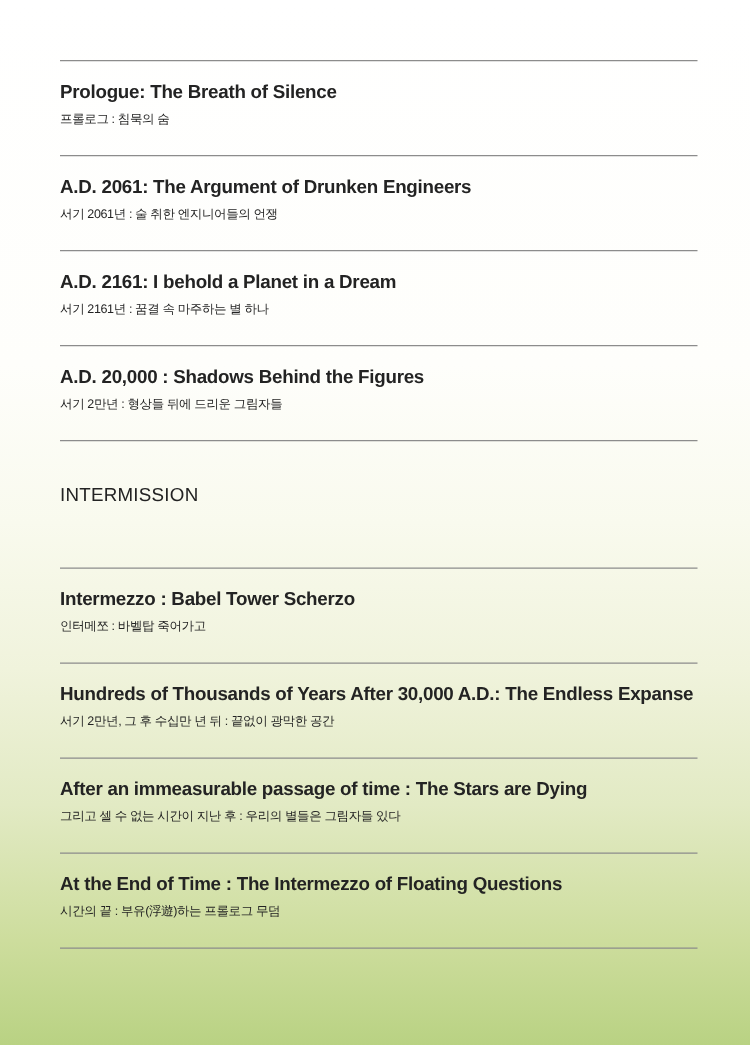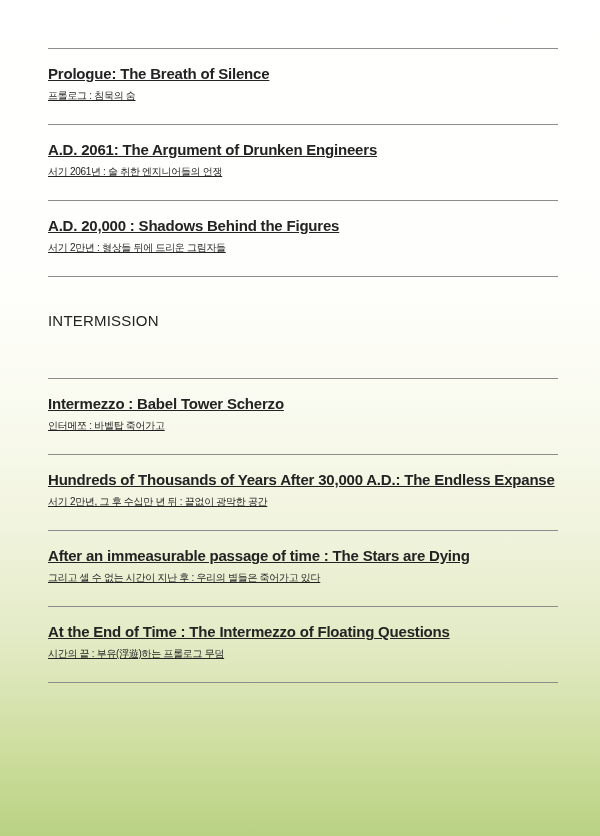--- a/index.html
+++ b/index.html
@@ -20,21 +20,20 @@
       #e2eac4 77%,
       #cddd9d 90%,
       #b9d283 100%);
     font-family: "Liberation Sans", "DejaVu Sans", sans-serif;
     color: #232323;
     overflow: hidden;
   }
   .entry {
     border-top: 1px solid #8c8c8c;
     padding: 14px 0 17px 0;
-    text-decoration: underline;
   }
   .title-en {
     margin: 0;
     font-size: 15px;
     line-height: 22px;
     font-weight: 700;
     letter-spacing: -0.2px;
     white-space: nowrap;
   }
   .title-ko {
@@ -66,41 +65,45 @@
   <section class="entry">
     <h2 class="title-en">Prologue: The Breath of Silence</h2>
     <p class="title-ko">프롤로그 : 침묵의 숨</p>
   </section>
 
   <section class="entry">
     <h2 class="title-en">A.D. 2061: The Argument of Drunken Engineers</h2>
     <p class="title-ko">서기 2061년 : 술 취한 엔지니어들의 언쟁</p>
   </section>
 
+  <section class="entry">
+    <h2 class="title-en">A.D. 2161: I behold a Planet in a Dream</h2>
+    <p class="title-ko">서기 2161년 : 꿈결 속 마주하는 별 하나</p>
+  </section>
 
   <section class="entry">
     <h2 class="title-en">A.D. 20,000 : Shadows Behind the Figures</h2>
     <p class="title-ko">서기 2만년 : 형상들 뒤에 드리운 그림자들</p>
   </section>
 
   <div class="intermission">INTERMISSION</div>
 
   <section class="entry">
     <h2 class="title-en">Intermezzo : Babel Tower Scherzo</h2>
     <p class="title-ko">인터메쪼 : 바벨탑 죽어가고</p>
   </section>
 
   <section class="entry">
     <h2 class="title-en">Hundreds of Thousands of Years After 30,000 A.D.: The Endless Expanse</h2>
     <p class="title-ko">서기 2만년, 그 후 수십만 년 뒤 : 끝없이 광막한 공간</p>
   </section>
 
   <section class="entry">
     <h2 class="title-en">After an immeasurable passage of time : The Stars are Dying</h2>
-    <p class="title-ko">그리고 셀 수 없는 시간이 지난 후 : 우리의 별들은 죽어가고 있다</p>
+    <p class="title-ko">그리고 셀 수 없는 시간이 지난 후 : 우리의 별들은 그림자들 있다</p>
   </section>
 
   <section class="entry">
     <h2 class="title-en">At the End of Time : The Intermezzo of Floating Questions</h2>
     <p class="title-ko">시간의 끝 : 부유(浮遊)하는 프롤로그 무덤</p>
   </section>
 
   <div class="final-divider"></div>
 
 </div>

